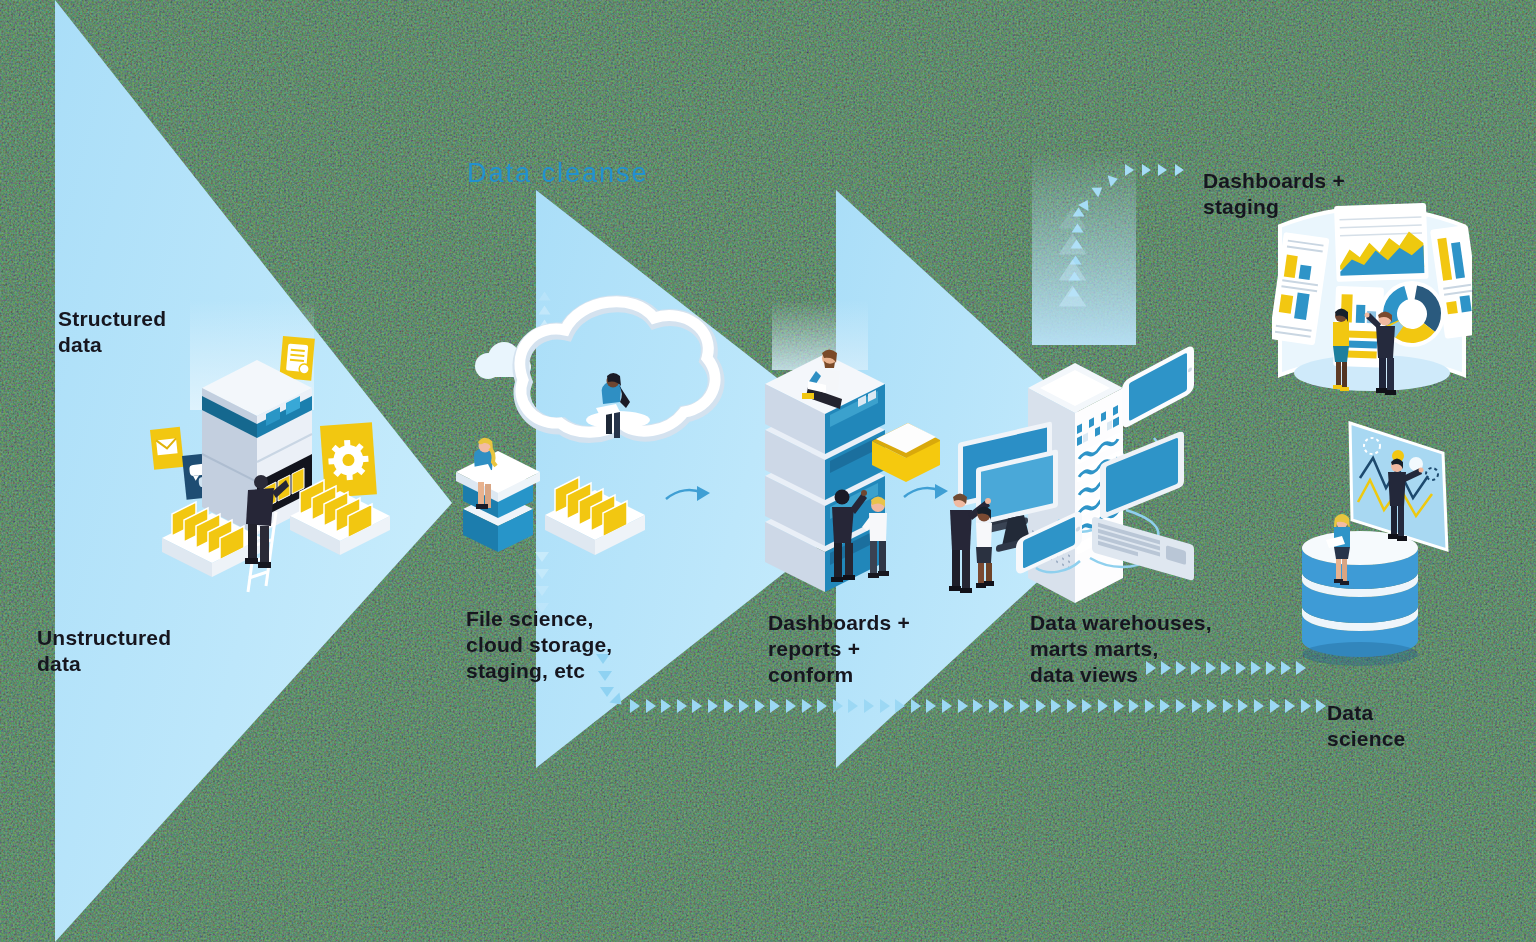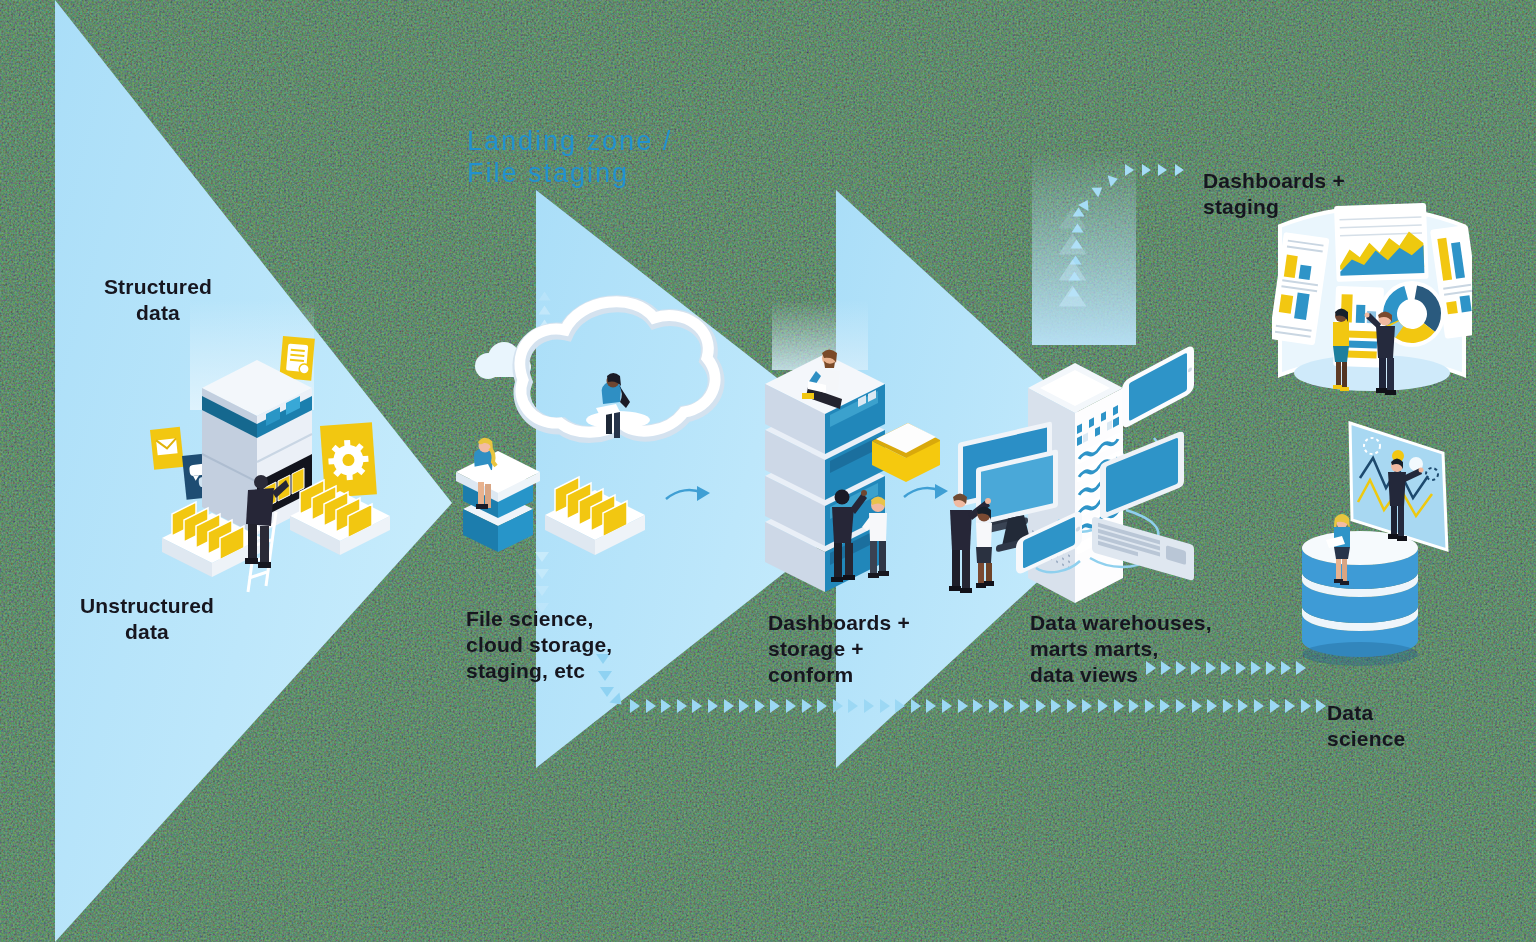--- a/index.html
+++ b/index.html
@@ -16,21 +16,21 @@
       background:linear-gradient(to top,rgba(186,227,249,.95),rgba(186,227,249,0));}
   #glow-cabinet{left:190px;top:300px;width:124px;height:110px;
       background:linear-gradient(to top,rgba(226,244,253,.9),rgba(226,244,253,0));}
   #glow-stack{left:772px;top:300px;width:96px;height:70px;
       background:linear-gradient(to top,rgba(214,238,251,.8),rgba(214,238,251,0));}
   .chev-chain{position:absolute;left:0;top:0;z-index:3;pointer-events:none;}
   .tri{position:absolute;width:0;height:0;}
   .illus{position:absolute;z-index:4;}
   .label{position:absolute;z-index:5;white-space:nowrap;}
   .ann{font-weight:700;font-size:21px;line-height:26px;color:#16161f;letter-spacing:.2px;}
-  .ann.right{text-align:center;}
+  .ann.right{text-align:left;margin-top:32px;}
   .heading{font-size:27px;line-height:32px;color:#2191d0;letter-spacing:2px;font-weight:400;}
 </style>
 </head>
 <body>
 
 <svg id="bg" width="1536" height="942">
   <defs>
     <filter id="noiseF" x="0" y="0" width="100%" height="100%">
       <feTurbulence type="fractalNoise" baseFrequency="0.52" numOctaves="2" seed="7" stitchTiles="stitch"></feTurbulence>
       <feColorMatrix type="matrix" values="0.38 0 0 0 0  0 0.8 0 0 0  0 0 0.48 0 0  0 0 0 0 1"></feColorMatrix>
@@ -663,43 +663,43 @@
     <path d="M8,33 L24,33 L22,45 L10,45 Z" fill="#27344a"></path>
     <polygon points="0,26 16,22 19,30 3,34" fill="#fff"></polygon>
     <rect x="10" y="45" width="5" height="22" fill="#e8b28e"></rect>
     <rect x="16" y="45" width="5" height="24" fill="#d9a583"></rect>
     <rect x="8" y="65" width="9" height="4" fill="#1b1b26"></rect>
     <rect x="14" y="67" width="9" height="4" fill="#1b1b26"></rect>
   </g>
 </svg>
 
 <div class="label heading" style="left:467px;top:125px">
-  <span>Landing zone /</span><br>
-  <span>File staging</span>
+  <br>
+  <span>Data cleanse</span>
 </div>
 
 <div class="label ann right" style="left:58px;top:274px;width:200px">
   <span>Structured</span><br>
   <span>data</span>
 </div>
 
 <div class="label ann right" style="left:37px;top:593px;width:220px">
   <span>Unstructured</span><br>
   <span>data</span>
 </div>
 
 <div class="label ann" style="left:466px;top:606px">
   <span>File science,</span><br>
   <span>cloud storage,</span><br>
   <span>staging, etc</span>
 </div>
 
 <div class="label ann" style="left:768px;top:610px">
   <span>Dashboards +</span><br>
-  <span>storage +</span><br>
+  <span>reports +</span><br>
   <span>conform</span>
 </div>
 
 <div class="label ann" style="left:1030px;top:610px">
   <span>Data warehouses,</span><br>
   <span>marts marts,</span><br>
   <span>data views</span>
 </div>
 
 <div class="label ann" style="left:1203px;top:168px">

